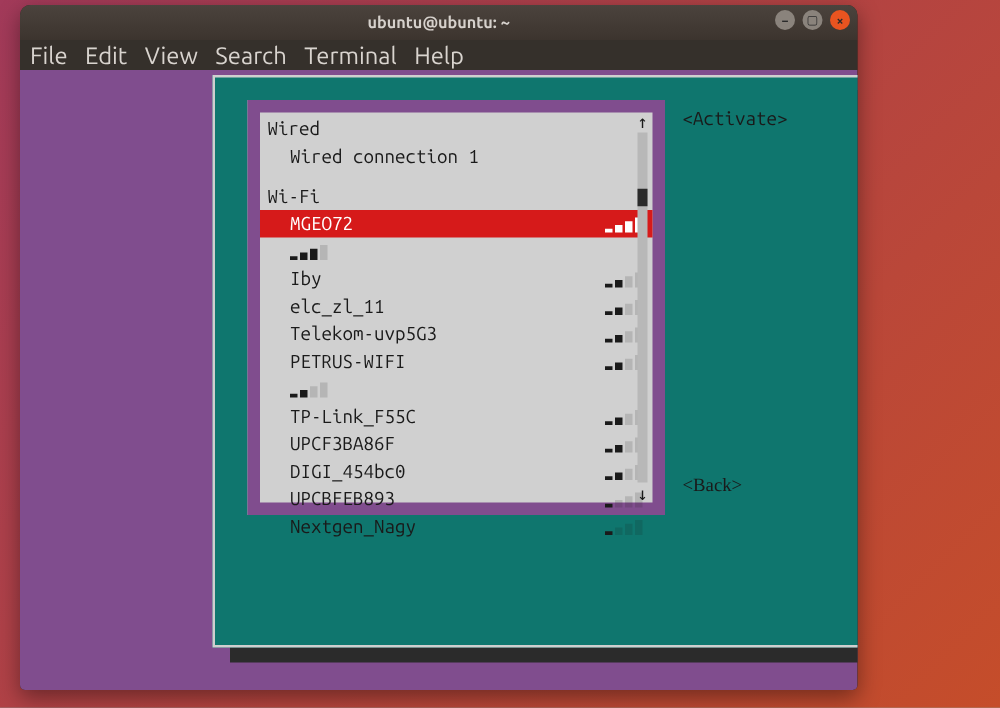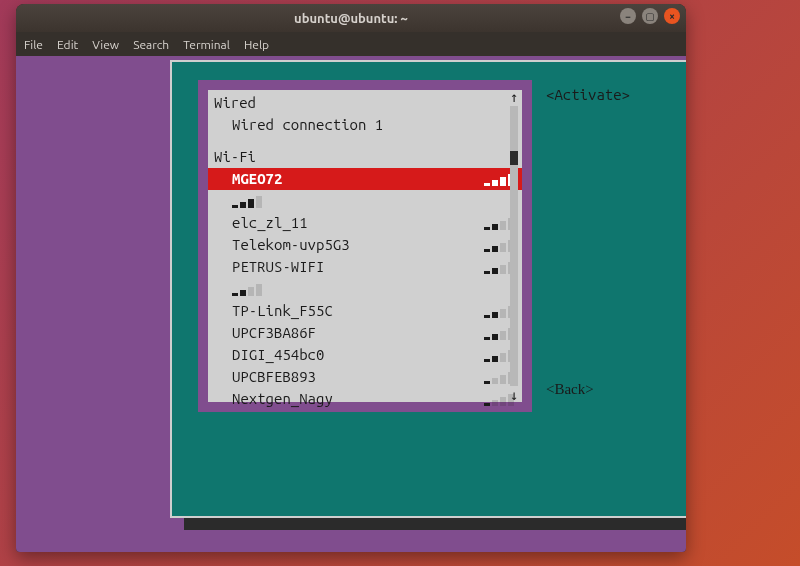--- a/index.html
+++ b/index.html
@@ -55,21 +55,21 @@
   .wbtn.close{ background: #e95420; }
 
   .menubar {
     height: 24px;
     background: #35302b;
     display: flex;
     align-items: center;
     padding: 0 8px;
     gap: 14px;
     color: #d9d4cf;
-    font-size: 12px;
+    font-size: 19px;
   }
   .menubar span { cursor: default; }
 
   .term {
     position: absolute;
     left: 0;
     top: 52px;
     right: 0;
     bottom: 0;
     background: #804d8e;
@@ -118,21 +118,20 @@
     padding-left: 6px;
     white-space: pre;
     display: flex;
     align-items: center;
   }
   .row.header { font-weight: normal; }
   .row.item { padding-left: 24px; }
   .row.selected {
     background: #d61a1a;
     color: #ffffff;
-    font-weight: bold;
   }
   .row .name { flex: 1 1 auto; overflow: hidden; text-overflow: clip; }
   .signal {
     width: 30px;
     height: 14px;
     margin-right: 8px;
     display: flex;
     align-items: flex-end;
     gap: 2px;
   }
@@ -206,20 +205,21 @@
     <div class="dlg">
 
       <div class="inner">
         <div class="list" id="net-list">
             <div class="row header"><span class="name">Wired</span></div>
             <div class="row item"><span class="name">Wired connection 1</span></div>
             <div class="row" style="height: 10px;"></div>
             <div class="row header"><span class="name">Wi-Fi</span></div>
             <div class="row item selected"><span class="name">MGEO72</span><span class="signal inv"><span class="bar" style="height: 3px; opacity: 1;"></span><span class="bar" style="height: 6px; opacity: 1;"></span><span class="bar" style="height: 9px; opacity: 1;"></span><span class="bar" style="height: 12px; opacity: 1;"></span></span></div>
             <div class="row item"><span class="signal"><span class="bar" style="height: 3px; opacity: 1;"></span><span class="bar" style="height: 6px; opacity: 1;"></span><span class="bar" style="height: 9px; opacity: 1;"></span><span class="bar" style="height: 12px; opacity: 0.15;"></span></span></div>
+            <div class="row item"><span class="name">Iby</span><span class="signal"><span class="bar" style="height: 3px; opacity: 1;"></span><span class="bar" style="height: 6px; opacity: 1;"></span><span class="bar" style="height: 9px; opacity: 0.15;"></span><span class="bar" style="height: 12px; opacity: 0.15;"></span></span></div>
             <div class="row item"><span class="name">elc_zl_11</span><span class="signal"><span class="bar" style="height: 3px; opacity: 1;"></span><span class="bar" style="height: 6px; opacity: 1;"></span><span class="bar" style="height: 9px; opacity: 0.15;"></span><span class="bar" style="height: 12px; opacity: 0.15;"></span></span></div>
             <div class="row item"><span class="name">Telekom-uvp5G3</span><span class="signal"><span class="bar" style="height: 3px; opacity: 1;"></span><span class="bar" style="height: 6px; opacity: 1;"></span><span class="bar" style="height: 9px; opacity: 0.15;"></span><span class="bar" style="height: 12px; opacity: 0.15;"></span></span></div>
             <div class="row item"><span class="name">PETRUS-WIFI</span><span class="signal"><span class="bar" style="height: 3px; opacity: 1;"></span><span class="bar" style="height: 6px; opacity: 1;"></span><span class="bar" style="height: 9px; opacity: 0.15;"></span><span class="bar" style="height: 12px; opacity: 0.15;"></span></span></div>
             <div class="row item"><span class="signal"><span class="bar" style="height: 3px; opacity: 1;"></span><span class="bar" style="height: 6px; opacity: 1;"></span><span class="bar" style="height: 9px; opacity: 0.15;"></span><span class="bar" style="height: 12px; opacity: 0.15;"></span></span></div>
             <div class="row item"><span class="name">TP-Link_F55C</span><span class="signal"><span class="bar" style="height: 3px; opacity: 1;"></span><span class="bar" style="height: 6px; opacity: 1;"></span><span class="bar" style="height: 9px; opacity: 0.15;"></span><span class="bar" style="height: 12px; opacity: 0.15;"></span></span></div>
             <div class="row item"><span class="name">UPCF3BA86F</span><span class="signal"><span class="bar" style="height: 3px; opacity: 1;"></span><span class="bar" style="height: 6px; opacity: 1;"></span><span class="bar" style="height: 9px; opacity: 0.15;"></span><span class="bar" style="height: 12px; opacity: 0.15;"></span></span></div>
             <div class="row item"><span class="name">DIGI_454bc0</span><span class="signal"><span class="bar" style="height: 3px; opacity: 1;"></span><span class="bar" style="height: 6px; opacity: 1;"></span><span class="bar" style="height: 9px; opacity: 0.15;"></span><span class="bar" style="height: 12px; opacity: 0.15;"></span></span></div>
             <div class="row item"><span class="name">UPCBFEB893</span><span class="signal"><span class="bar" style="height: 3px; opacity: 1;"></span><span class="bar" style="height: 6px; opacity: 0.15;"></span><span class="bar" style="height: 9px; opacity: 0.15;"></span><span class="bar" style="height: 12px; opacity: 0.15;"></span></span></div>
             <div class="row item"><span class="name">Nextgen_Nagy</span><span class="signal"><span class="bar" style="height: 3px; opacity: 1;"></span><span class="bar" style="height: 6px; opacity: 0.15;"></span><span class="bar" style="height: 9px; opacity: 0.15;"></span><span class="bar" style="height: 12px; opacity: 0.15;"></span></span></div>
           </div>

